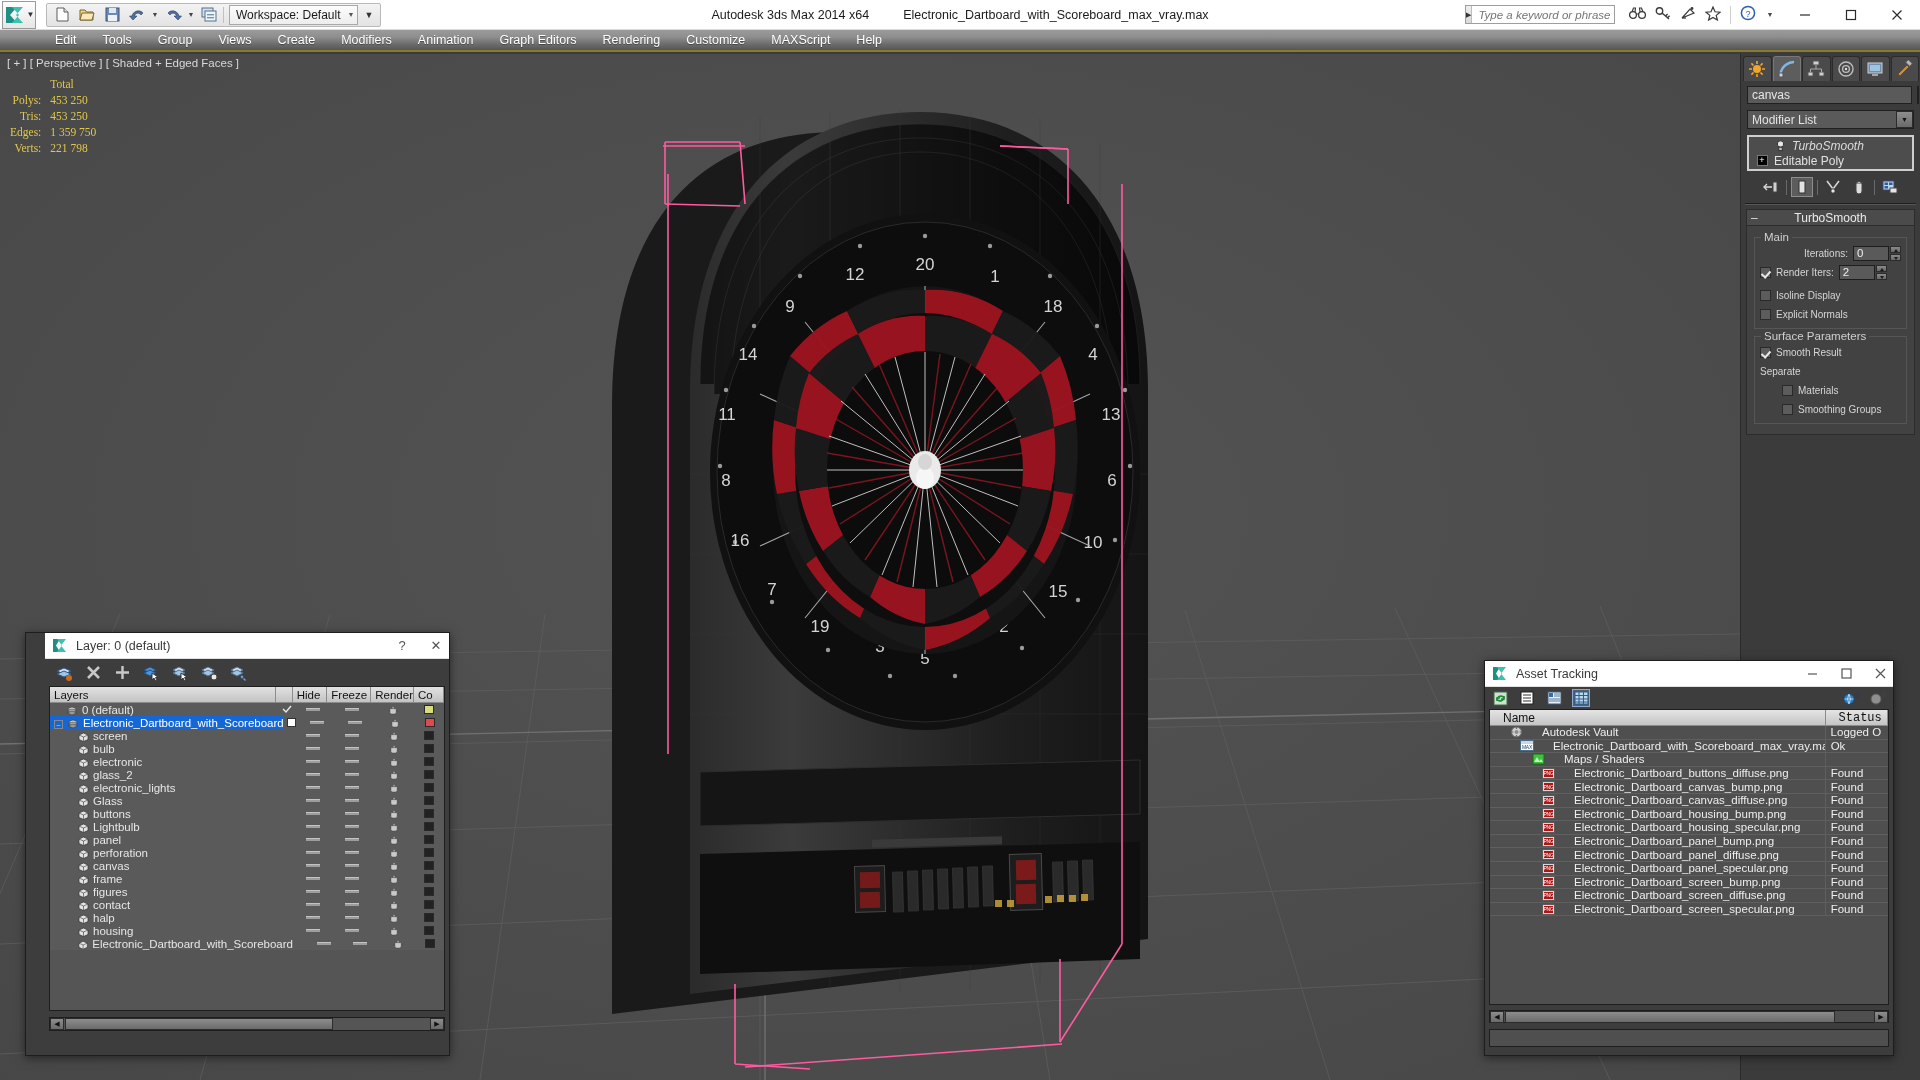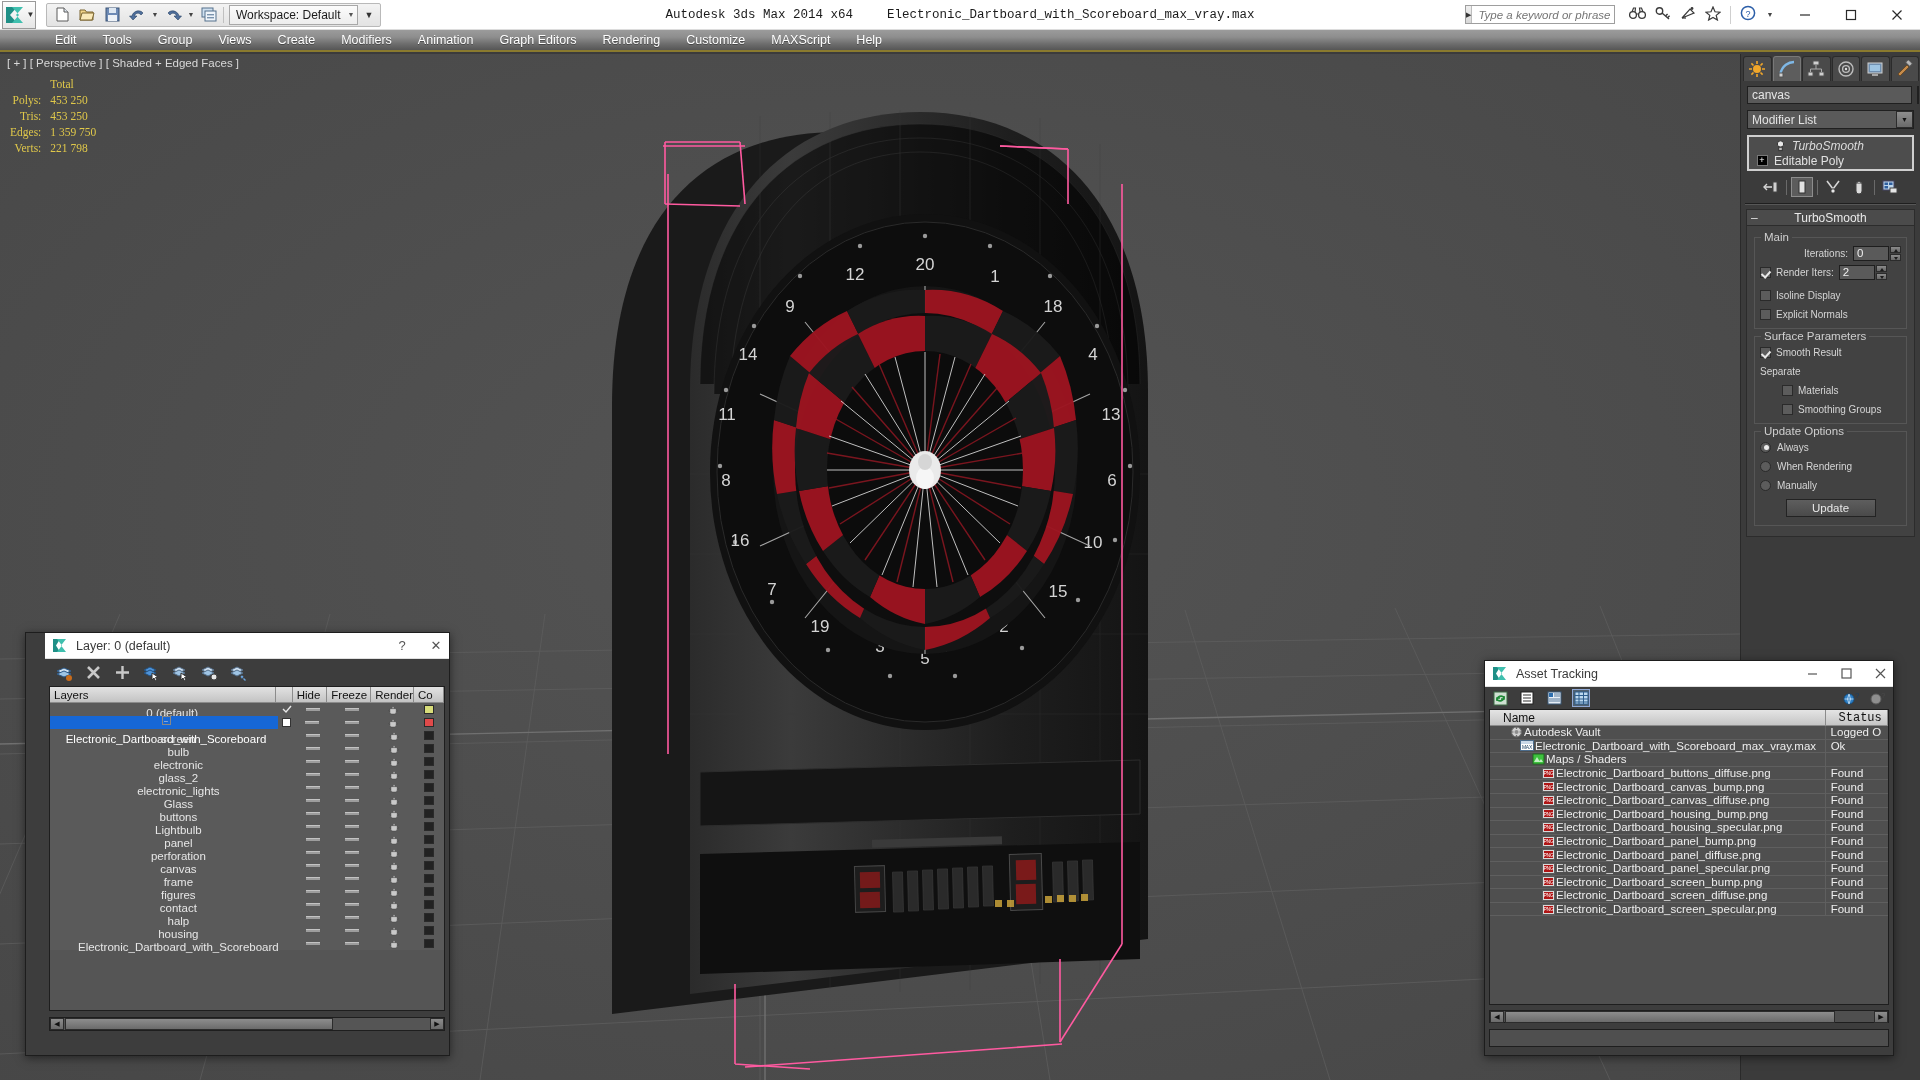--- a/index.html
+++ b/index.html
@@ -39,21 +39,20 @@
     display:flex; align-items:center; height:20px; border:1px solid #a8a8a8;
     background:linear-gradient(#fcfcfc,#ededed); padding:0 3px 0 6px; margin-left:2px;
     font-size:12px; color:#1a1a1a; gap:7px; cursor:pointer;
   }
   .ws-arrow { font-size:7px; color:#555; }
   .qat-dd { font-size:9px; color:#333; padding:0 3px; cursor:pointer;}
   .title-center {
     position:absolute; left:0; right:0; top:0; height:30px;
     display:flex; align-items:center; justify-content:center; gap:34px;
     pointer-events:none;
-    font-family:Liberation Mono, monospace;
   }
   .app-title { font-size:12.5px; color:#1b1b1b; }
   .doc-title { font-size:12.5px; color:#1b1b1b; }
   .title-right { margin-left:auto; display:flex; align-items:center; height:30px; }
   .searchbox {
     display:flex; align-items:center; height:19px; width:150px;
     border:1px solid #9e9e9e; background:#fff; margin-right:6px;
   }
   .search-caret {
     width:14px; height:17px; background:linear-gradient(#efefef,#d8d8d8);
@@ -245,21 +244,21 @@
   }
   .h-name { width:243px; }
   .h-chk  { width:18px; }
   .h-hide { width:37px; }
   .h-fr   { width:47px; }
   .h-rnd  { width:43px; }
   .h-co   { width:32px; }
   .lay-rows { background:#5a5a5a; }
   .lay-row { display:flex; height:13px; align-items:center; font-size:11.5px; color:#e6e6e6;}
   .lay-row.sel .lr-name { background:#1667d6; color:#fff; }
-  .lr-name { width:243px; display:flex; align-items:center; gap:4px; height:13px; padding-left:4px;flex-direction:column; }
+  .lr-name { width:243px; display:flex; align-items:flex-end; gap:4px; height:13px; padding-left:4px; }
   .lr-name.ind1 { padding-left:16px; }
   .lr-name.ind2 { padding-left:28px; }
   .lr-chk { width:18px; display:flex;align-items:center;justify-content:center;}
   .lr-c { width:37px; display:flex;align-items:center;justify-content:center;}
   .lr-c.w47{ width:47px; } .lr-c.w43{ width:43px; }
   .dash { width:14px; height:3px; background:#9d9d9d; border-top:1px solid #c3c3c3; }
   .teapot { width:13px; height:10px; }
   .swatch { width:10px; height:9px; border:1px solid #2a2a2a; }
   .chkbox-sm { width:9px;height:9px;background:#fff;border:1px solid #333; }
   .lay-hscroll {
@@ -283,21 +282,21 @@
   .at-spacer { flex:1; }
   .at-listwrap { margin:0 4px; border:1px solid #1e1e1e; background:#4f4f4f; height:296px; overflow:hidden;}
   .at-head { display:flex; height:16px; }
   .at-head div {
     font-size:12px; color:#111; background:linear-gradient(#e4e4e4,#c5c5c5);
     border-right:1px solid #8b8b8b; border-bottom:1px solid #8b8b8b;
     display:flex; align-items:center; padding-left:13px;
   }
   .ah-name { width:339px; } .ah-status { width:63px;font-family:Liberation Mono, monospace; }
   .at-row { display:flex; height:13.6px; align-items:center; border-bottom:1px solid #5f5f5f; }
-  .ar-name { width:339px; display:flex; align-items:center; gap:1px; font-size:11.5px;
+  .ar-name { width:339px; display:flex; align-items:center; gap:19px; font-size:11.5px;
              color:#ededed; overflow:hidden; white-space:nowrap; border-right:1px solid #5f5f5f; height:100%;}
   .ar-status { width:63px; font-size:11.5px; color:#ededed; padding-left:5px; }
   .ind-0 { padding-left:20px; } .ind-1 { padding-left:30px; }
   .ind-2 { padding-left:42px; } .ind-3 { padding-left:52px; }
   .pngico {
     width:13px;height:11px;background:#d9d9d9;border:1px solid #5b5b5b;
     position:relative; flex:0 0 auto;
   }
   .pngico::after {
     content:"PNG"; position:absolute; inset:1px; background:#b01515; color:#fff;
@@ -899,36 +898,20 @@
           <div class="row" style="padding-left:22px">
             <div class="cbx"></div>
             <span class="lab">Materials</span>
           </div>
           <div class="row" style="padding-left:22px">
             <div class="cbx"></div>
             <span class="lab">Smoothing Groups</span>
           </div>
         </div>
 
-        <div class="group">
-          <span class="gtitle">Update Options</span>
-          <div class="row">
-            <div class="rdo on"></div>
-            <span class="lab">Always</span>
-          </div>
-          <div class="row">
-            <div class="rdo"></div>
-            <span class="lab">When Rendering</span>
-          </div>
-          <div class="row">
-            <div class="rdo"></div>
-            <span class="lab">Manually</span>
-          </div>
-          <button class="btn-update">Update</button>
-        </div>
 
       </div>
     </div>
   </div>
 
   <div class="dlg" id="layerDlg">
     <div class="dlg-title">
       <svg width="16" height="15" viewBox="0 0 16 15">
         <path d="M1 1 L8 1 L4 7.5 L8 14 L1 14 Z" fill="#1f8f86"></path>
           <path d="M5 1 L14 1 L9 7.5 L14 14 L5 14 L10 7.5 Z" fill="#3fbfae"></path>

